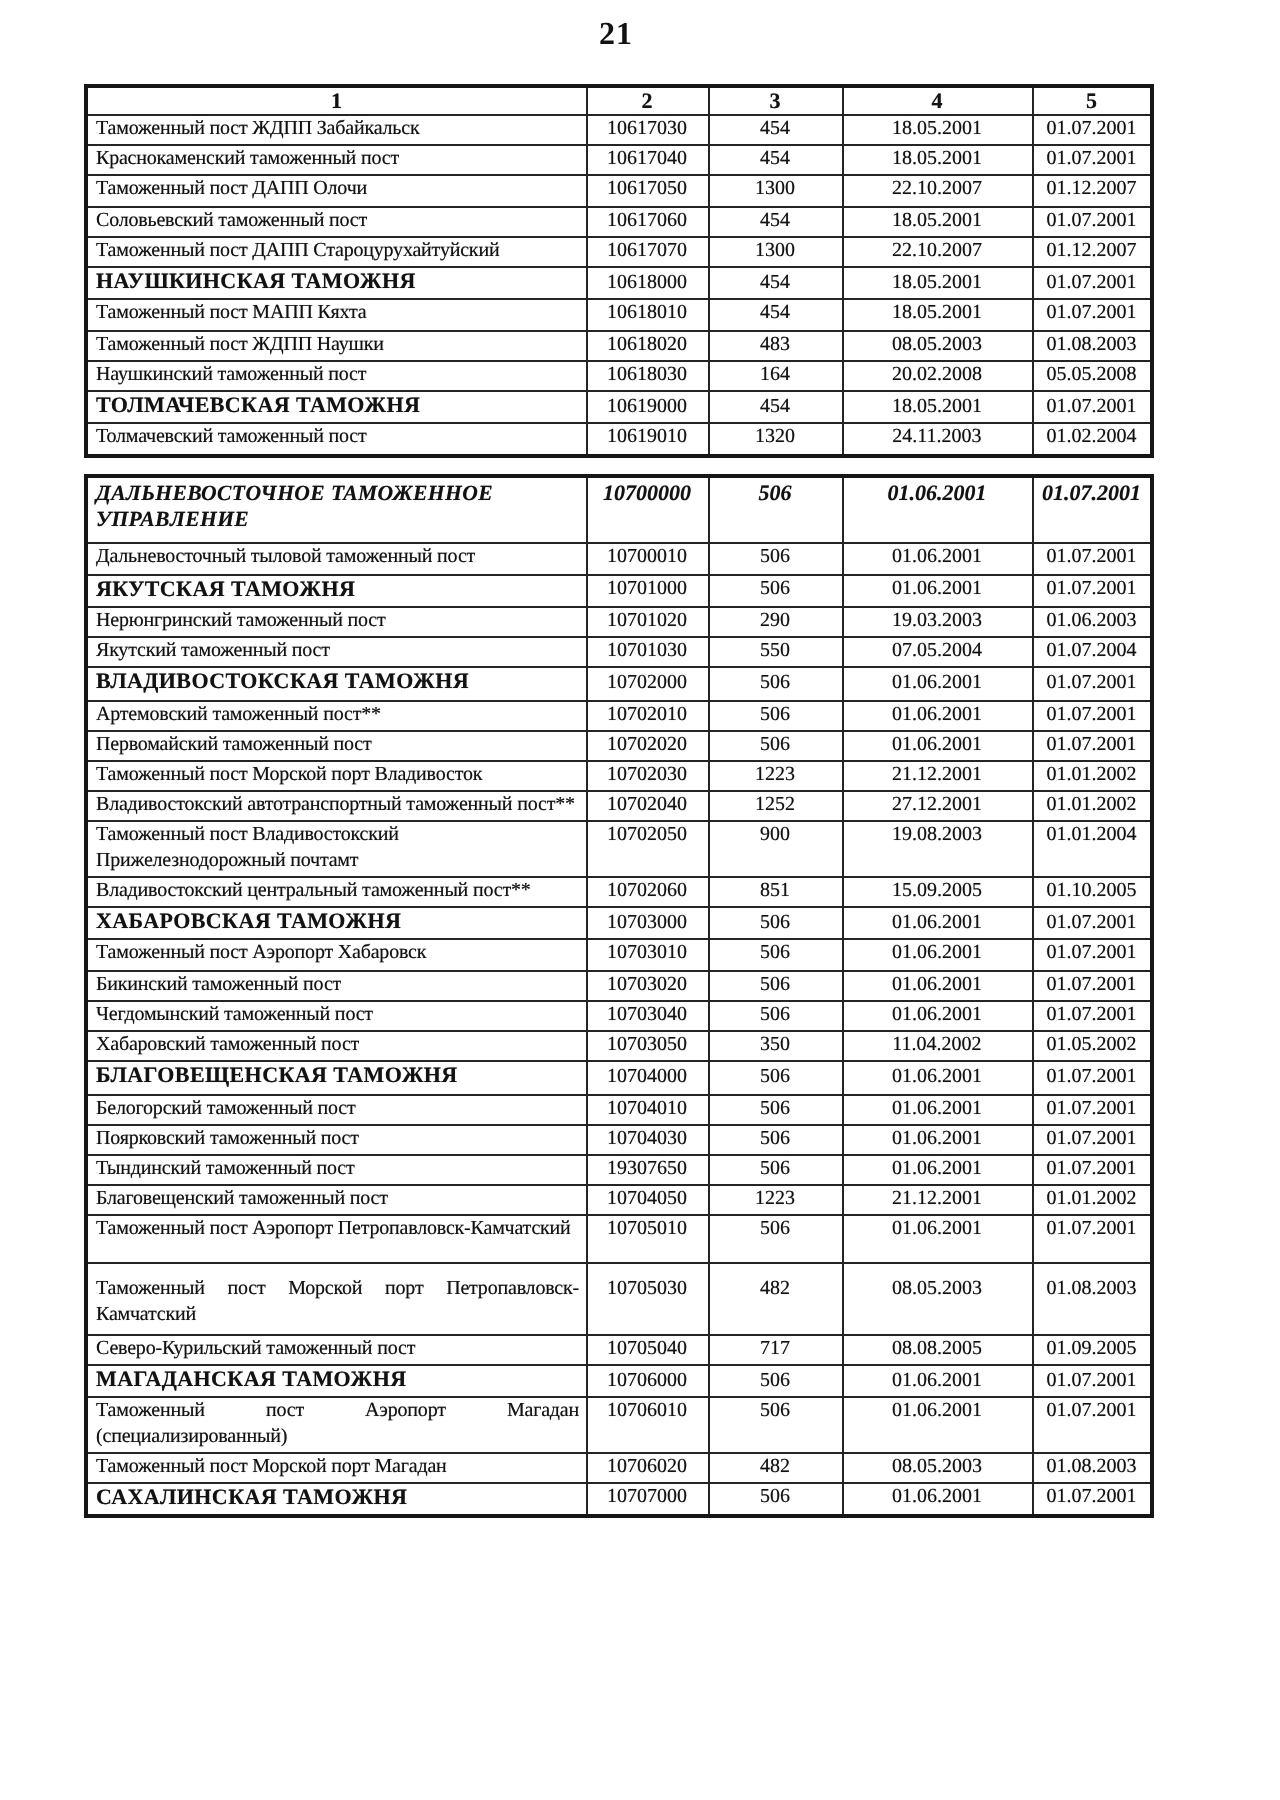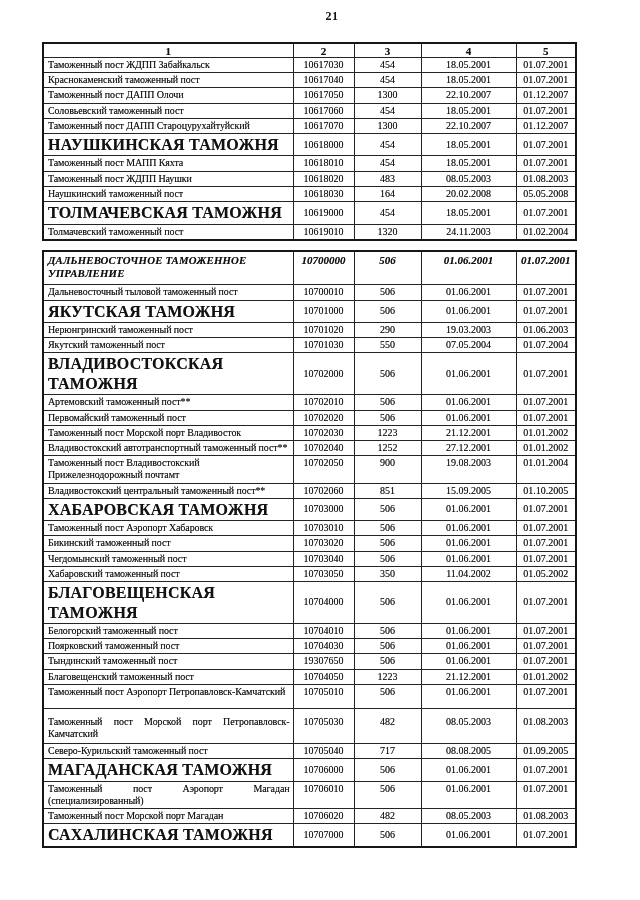--- a/index.html
+++ b/index.html
@@ -7,33 +7,32 @@
     position:relative;
     width:640px;height:900px;
     background:#ffffff;
     color:#121212;
     font-family:"Liberation Serif","DejaVu Serif",serif;
     overflow:hidden;
   }
   .page-number{
     position:absolute;top:9px;left:0;width:616px;
     text-align:center;
-    font-size:12px;font-weight:bold;
+    font-size:16px;font-weight:bold;
     letter-spacing:.5px;
-    padding-left:24px;
   }
   table.doc-table{
     position:absolute;left:42px;
     width:533px;
     table-layout:fixed;
     border-collapse:collapse;
     border:2px solid #161616;
   }
   #t1{top:42px;}
-  #t2{top:250px;padding-left:20px;}
+  #t2{top:237px;padding-left:20px;}
   col.c1{width:250px;}
   col.c2{width:61px;}
   col.c3{width:67px;}
   col.c4{width:95px;}
   col.c5{width:60px;}
   th,td{
     border:1px solid #242424;
     overflow:hidden;
     text-shadow:0 0 .4px rgba(10,10,10,.55);
   }
@@ -46,21 +45,21 @@
     font-size:10px;
     line-height:1.22;
     height:12px;
     padding:1px 3px;
     vertical-align:middle;
   }
   td:first-child{text-align:left;padding-left:4px;letter-spacing:-0.1px;margin-left:32px;}
   td:nth-child(n+2){text-align:center;}
   
   tr.kind-customs td:first-child{
-    font-weight:bold;font-size:16px;letter-spacing:.2px;
+    font-weight:bold;font-size:11px;letter-spacing:.2px;
   }
   
   tr.kind-admin td{
     font-weight:bold;font-style:italic;font-size:11px;
     vertical-align:top;padding-top:2px;padding-bottom:4px;
   }
   tr.kind-admin td:first-child{
     font-size:10.8px;white-space:pre-line;letter-spacing:.2px;
   }
   

